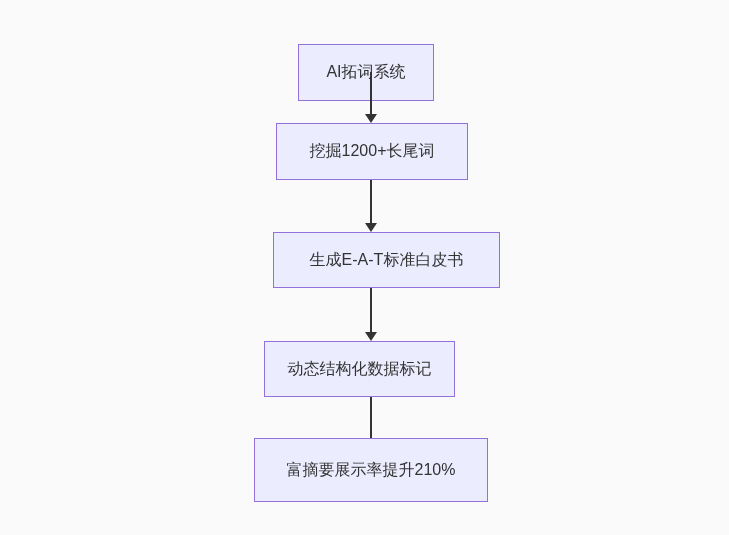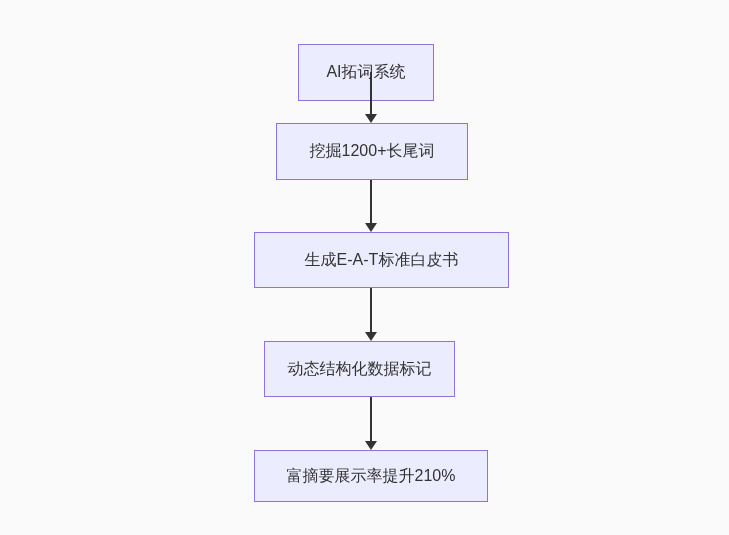--- a/index.html
+++ b/index.html
@@ -43,23 +43,23 @@
     width: 0;
     height: 0;
     border-left: 6px solid transparent;
     border-right: 6px solid transparent;
     border-top: 9px solid var(--arrow, #333333);
   }
 
   
   #node-0 { left: 298px; top: 26px;  width: 136px; height: 57px; margin-top: 18px; }
   #node-1 { left: 276px; top: 123px; width: 192px; height: 57px; text-align: center; }
-  #node-2 { left: 254px; top: 232px; width: 255px; height: 56px; }
+  #node-2 { left: 273px; top: 232px; width: 227px; height: 56px; }
   #node-3 { left: 264px; top: 341px; width: 191px; height: 56px; }
-  #node-4 { left: 254px; top: 450px; width: 234px; height: 52px; }
+  #node-4 { left: 254px; top: 438px; width: 234px; height: 64px; }
 
   #arrow-0 { left: 365px; top: 72px;  height: 51px; }
   #arrow-1 { left: 365px; top: 180px; height: 52px; }
   #arrow-2 { left: 365px; top: 288px; height: 53px; }
   #arrow-3 { left: 365px; top: 397px; height: 53px; }
 </style>
 </head>
 <body>
 
 <div class="canvas">

